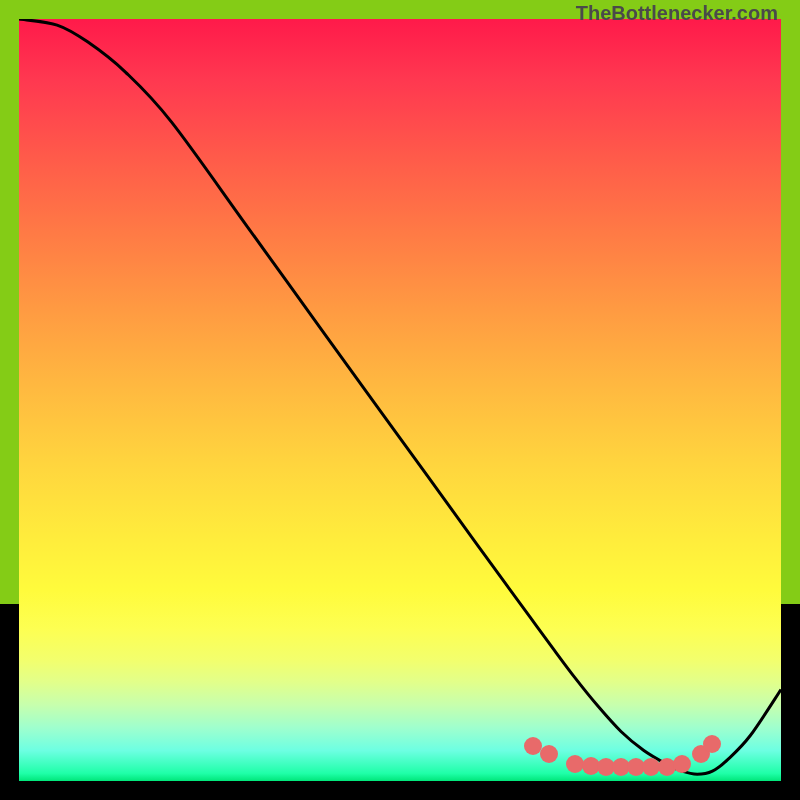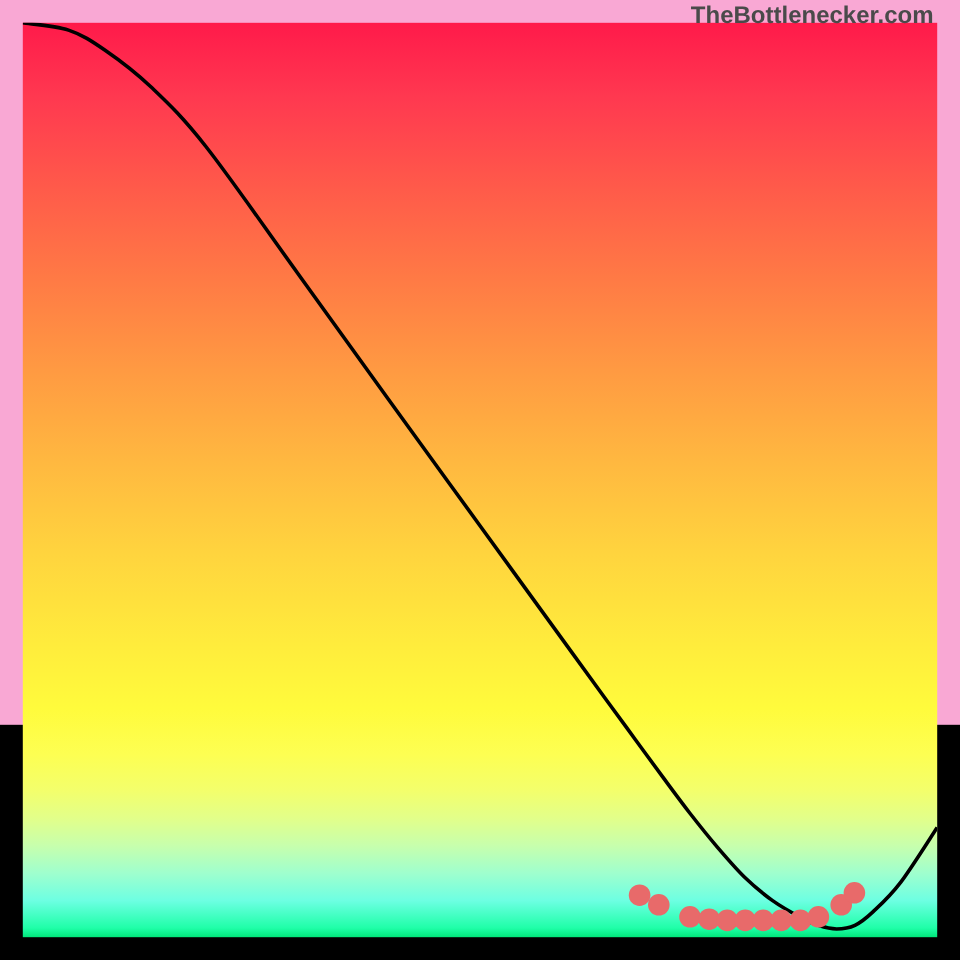--- a/index.html
+++ b/index.html
@@ -1,17 +1,17 @@
 <!DOCTYPE html>
 <html><head>
 <meta charset="utf-8">
 <style>
 * { margin: 0; padding: 0; box-sizing: border-box; }
 body { width: 800px; height: 800px; overflow: hidden; background: #000; }
-.chart-container { width: 800px; height: 604px; position: relative; background: #f9a8d4; }
+.chart-container { width: 800px; height: 604px; position: relative; background: #84cc16; }
 .plot-area {
   position: absolute;
   left: 19px;
   top: 19px;
   width: 762px;
   height: 762px;
   background: linear-gradient(to bottom,
     #ff1a4a 0%,
     #ff3850 8%,
     #ff5a4a 18%,

